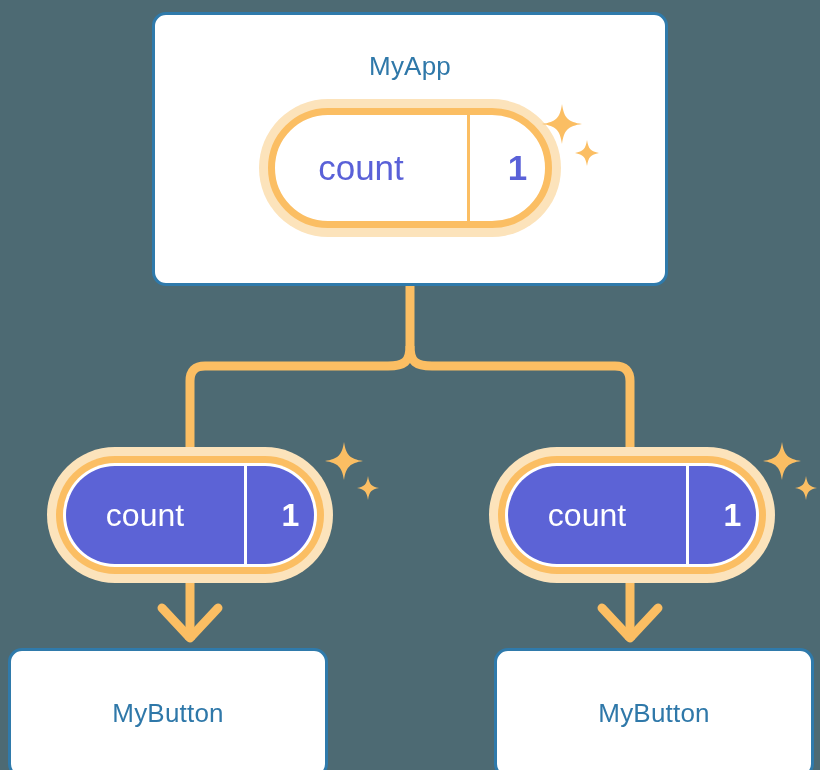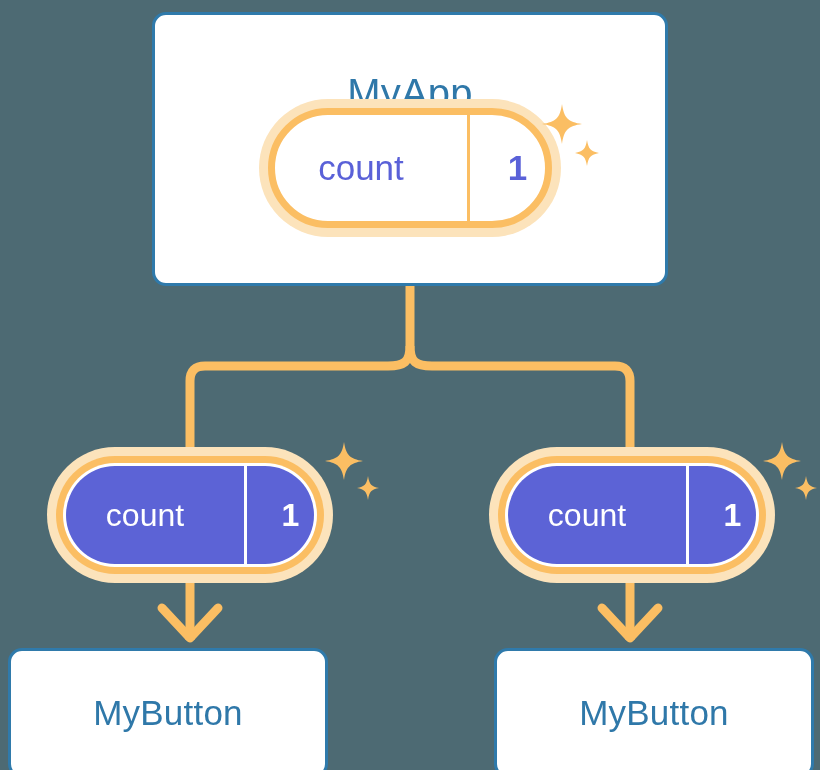--- a/index.html
+++ b/index.html
@@ -51,31 +51,30 @@
 
   
   #card-myapp {
     left: 152px;
     top: 12px;
     width: 516px;
     height: 274px;
     padding-top: 36px;
   }
   #card-myapp .card-title {
-    font-size: 40px;
-    margin-top: 20px;
+    font-size: 26px;
   }
 
   
   .card-leaf {
     height: 130px;
     justify-content: center;
   }
   .card-leaf .card-title {
-    font-size: 35px;
+    font-size: 26px;
   }
   #card-mybutton-left {
     left: 8px;
     top: 648px;
     width: 320px;
   }
   #card-mybutton-right {
     left: 494px;
     top: 648px;
     width: 320px;

